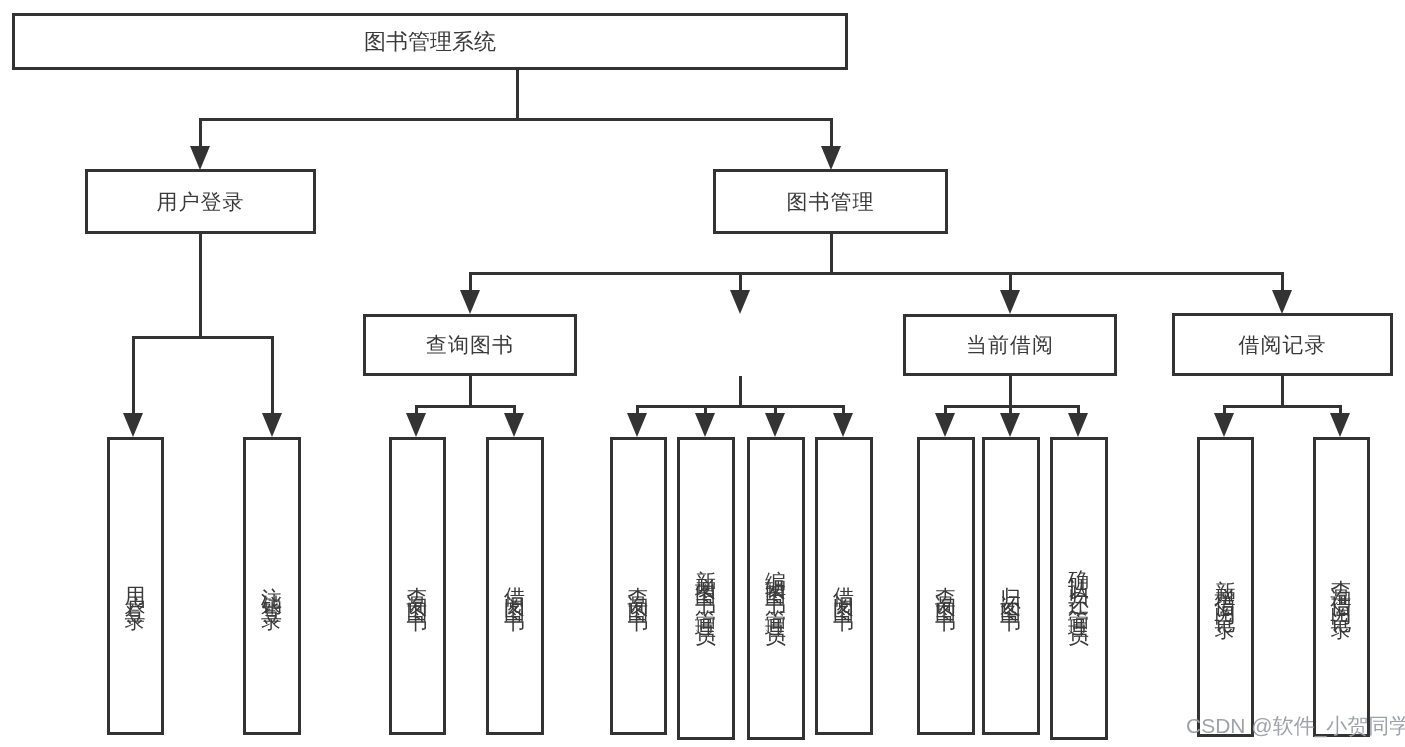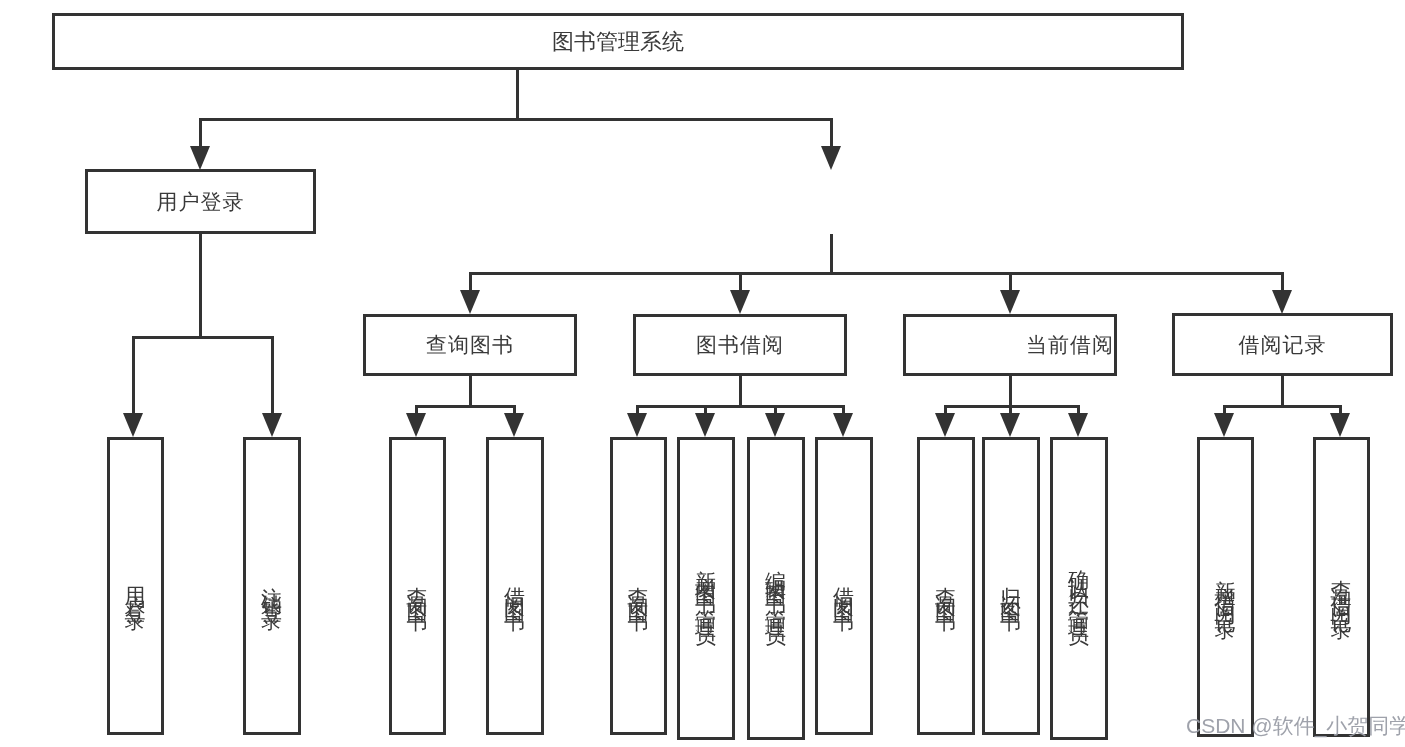--- a/index.html
+++ b/index.html
@@ -52,33 +52,36 @@
     color: rgba(154, 157, 167, 0.95);
     white-space: nowrap;
     z-index: 10;
   }
 </style>
 </head>
 <body>
 
 <div id="stage">
 
-  <div class="node root" style="left:12px; top:13px; width:1132px; height:57px;margin-left:40px;">
+  <div class="node root" style="left:12px; top:13px; width:836px; height:57px;">
     <span>图书管理系统</span>
   </div>
 
   <div class="vline" style="left:516px; top:70px; height:48px;"></div>
   <div class="hline" style="left:199px; top:118px; width:634px;"></div>
   <div class="vline" style="left:199px; top:118px; height:29px;"></div>
   <div class="ahead" style="left:190px; top:146px;"></div>
   <div class="vline" style="left:830px; top:118px; height:29px;"></div>
   <div class="ahead" style="left:821px; top:146px;"></div>
 
   <div class="node h" style="left:85px; top:169px; width:231px; height:65px;">
     <span>用户登录</span>
+  </div>
+  <div class="node h" style="left:713px; top:169px; width:235px; height:65px;">
+    <span>图书管理</span>
   </div>
 
   <div class="vline" style="left:199px; top:234px; height:102px;"></div>
   <div class="hline" style="left:132px; top:336px; width:142px;"></div>
   <div class="vline" style="left:132px; top:336px; height:78px;"></div>
   <div class="ahead" style="left:123px; top:413px;"></div>
   <div class="vline" style="left:271px; top:336px; height:78px;"></div>
   <div class="ahead" style="left:262px; top:413px;"></div>
 
   <div class="vline" style="left:830px; top:234px; height:38px;"></div>
@@ -88,24 +91,21 @@
   <div class="vline" style="left:739px; top:272px; height:19px;"></div>
   <div class="ahead" style="left:730px; top:290px;"></div>
   <div class="vline" style="left:1009px; top:272px; height:19px;"></div>
   <div class="ahead" style="left:1000px; top:290px;"></div>
   <div class="vline" style="left:1281px; top:272px; height:19px;"></div>
   <div class="ahead" style="left:1272px; top:290px;"></div>
 
   <div class="node h" style="left:363px; top:314px; width:214px; height:62px;">
     <span>查询图书</span>
   </div>
-  <div class="node h" style="left:633px; top:314px; width:214px; height:62px;">
-    <span>图书借阅</span>
-  </div>
-  <div class="node h" style="left:903px; top:314px; width:214px; height:62px;justify-content:flex-end;">
+  <div class="node h" style="left:903px; top:314px; width:214px; height:62px;">
     <span>当前借阅</span>
   </div>
   <div class="node h" style="left:1172px; top:313px; width:221px; height:63px;">
     <span>借阅记录</span>
   </div>
 
   <div class="vline" style="left:469px; top:376px; height:31px;"></div>
   <div class="hline" style="left:415px; top:405px; width:101px;"></div>
   <div class="vline" style="left:415px; top:405px; height:10px;"></div>
   <div class="ahead" style="left:406px; top:413px;"></div>

